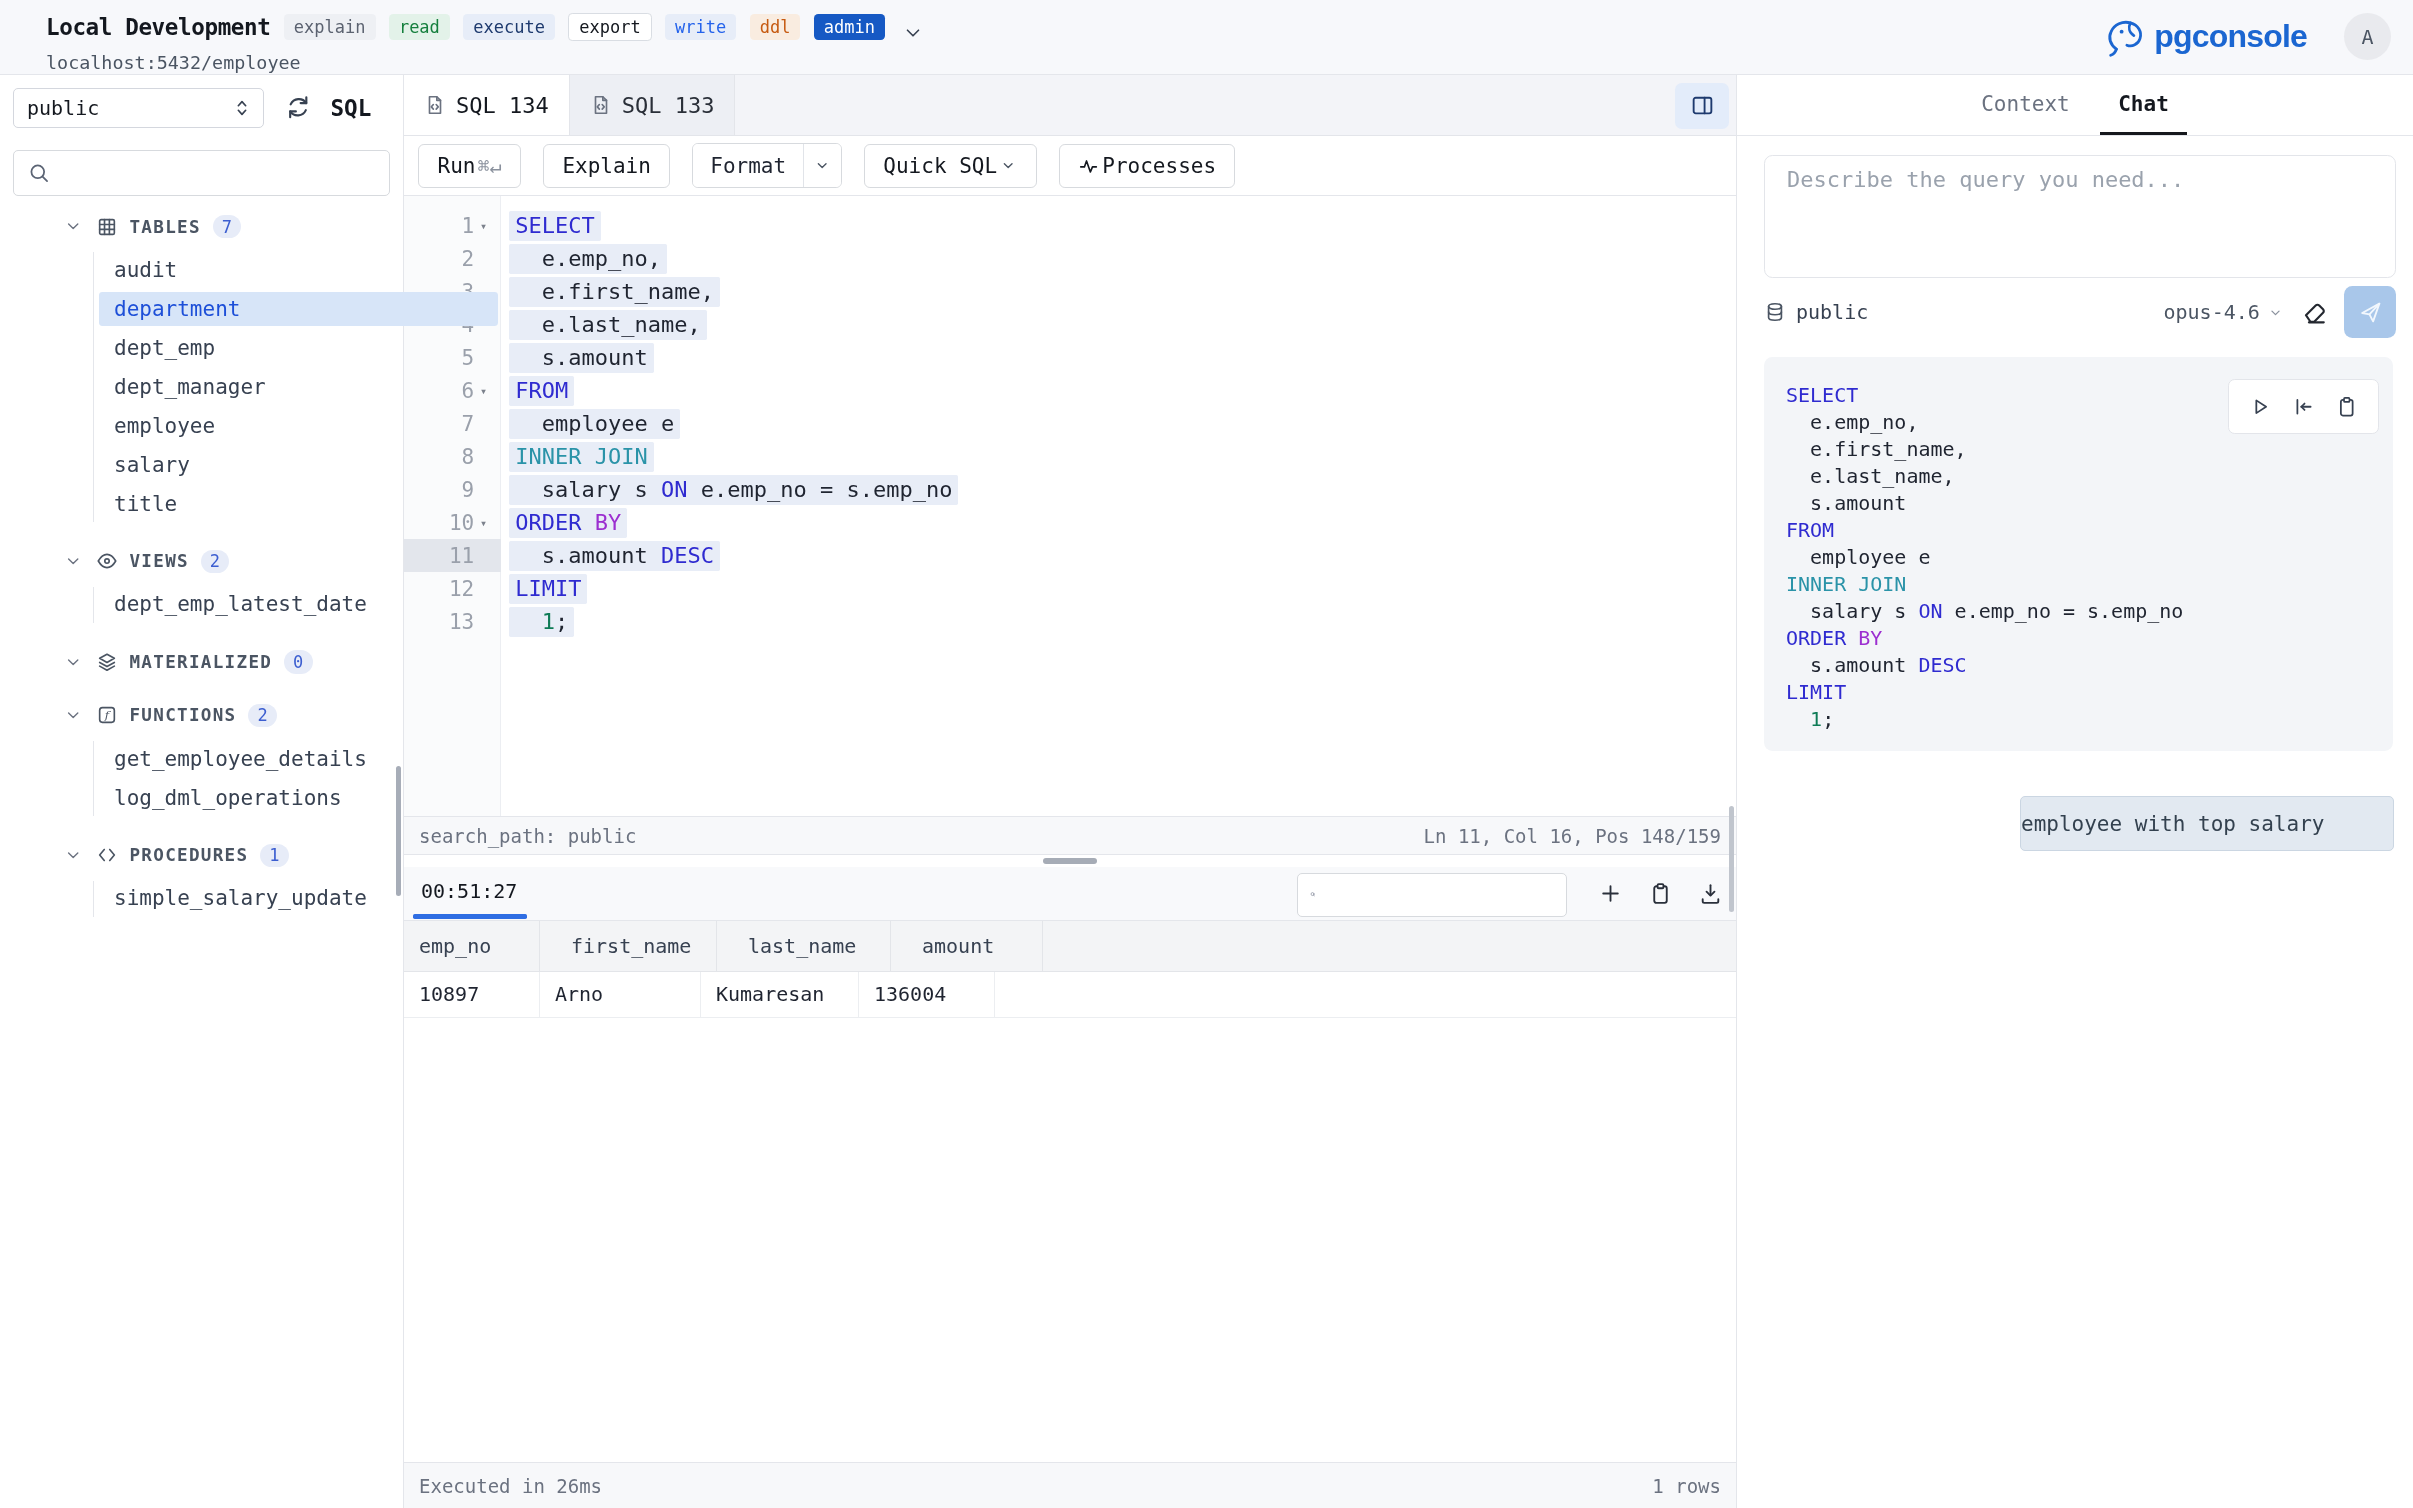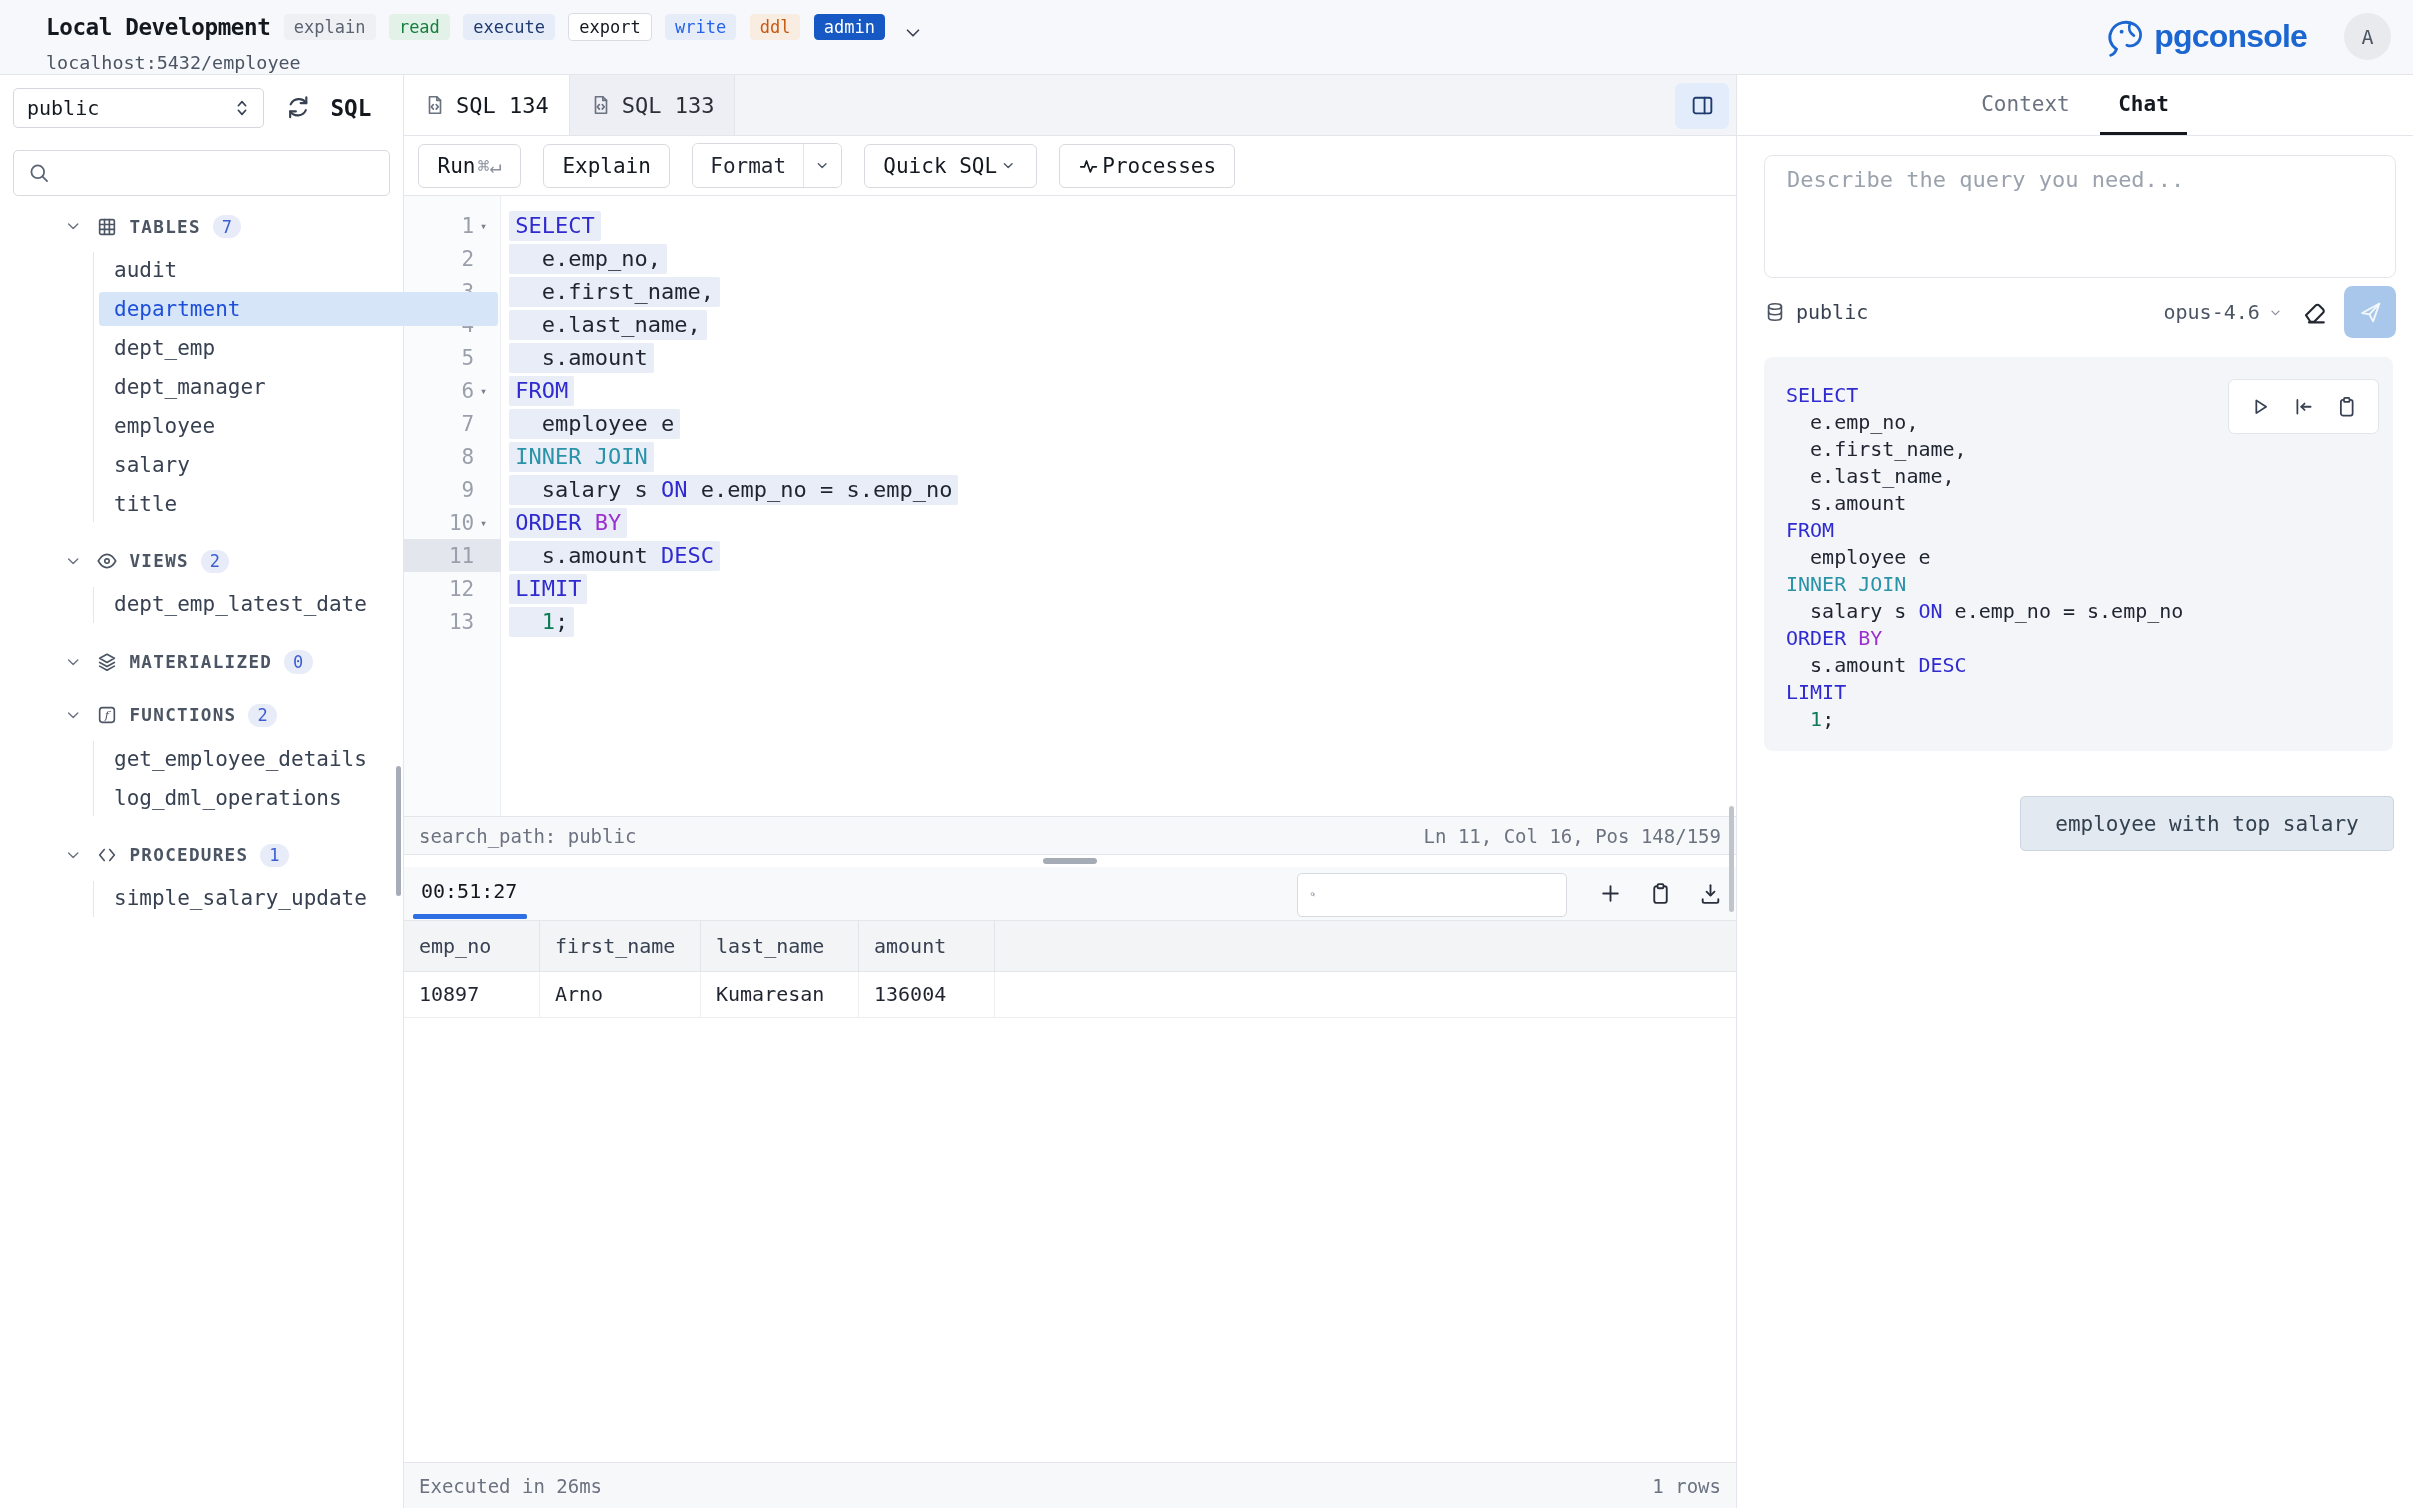--- a/index.html
+++ b/index.html
@@ -117,21 +117,21 @@
   .timer { position:relative; margin-left:17px; font-size:20px; color:#14181f; padding-bottom:3.4px; }
   .timer::after { content:""; position:absolute; left:-8.4px; right:-10px; bottom:-11.7px; height:4.2px; background:#2f6ee3; border-radius:1.7px; }
   .res-search { position:absolute; left:893px; top:5.9px; width:270px; height:44px;
     background:#fff; border:0.8px solid #d7dade; border-radius:5px; display:flex; align-items:center; }
   .res-search svg { margin-left:11.7px; color:#3e4a63; }
   .res-search input { border:none; outline:none; flex:1; height:100%; background:transparent; font-family:inherit; font-size:18.4px; padding:0 8.4px; }
   .res-icons { position:absolute; right:13.4px; top:0; height:54px; display:flex; align-items:center; gap:25px; color:#2a303b; }
   .res-icons .icon-btn { color:#2a303b; }
 
   .rtable { flex:1; display:flex; flex-direction:column; background:#fff; overflow:hidden; }
-  .thead { height:51px; background:#f3f4f6; border-bottom:0.8px solid #e3e5e9; display:flex; font-size:20px; color:#374151; }
+  .thead { height:51px; background:#f3f4f6; border-bottom:0.8px solid #e3e5e9; display:flex; font-size:20px; color:#374151;gap:16px; }
   .trow { height:46px; background:#fff; border-bottom:0.8px solid #eceef1; display:flex; font-size:20px; color:#1f2430; }
   .cell { display:flex; align-items:center; padding-left:15px; border-right:0.8px solid #e3e5e9; }
   .trow .cell { border-right:0.8px solid #eceef1; }
   .c0 { width:136px; } .c1 { width:161px; } .c2 { width:158px; } .c3 { width:136px; }
   .cfill { flex:1; border-right:none !important; }
   .res-footer { height:46px; background:#f7f8fa; border-top:0.8px solid #e4e6eb;
     display:flex; align-items:center; justify-content:space-between; padding:0 15px;
     font-size:19px; color:#6b7280; flex:none; }
   .ed-thumb { position:absolute; right:2.5px; top:731px; width:5px; height:106px; background:#c0c5cd; border-radius:2.5px; z-index:5; }
 
@@ -156,21 +156,21 @@
     display:flex; align-items:center; justify-content:center; color:#f2f7fd; cursor:pointer; }
   .code-card { position:absolute; left:27px; top:282px; width:629px; height:394px;
     background:#f3f5f8; border-radius:8.4px; padding:24px 0 0 22px; }
   .code-card .code-row { height:27px; font-size:20px; }
   .code-card .ctext { margin-left:0; padding:0; }
   .card-tools { position:absolute; right:14.2px; top:22px; width:151px; height:55px;
     background:#fff; border:0.8px solid #e3e5ea; border-radius:6.7px;
     display:flex; align-items:center; justify-content:space-evenly; color:#23272f; }
   .bubble { position:absolute; left:283px; top:721px; width:374px; height:55px;
     background:#e2e9f1; border:0.8px solid #cbd6e2; border-radius:5px;
-    display:flex; align-items:center; justify-content:center;
+    display:flex; align-items:center; 
     font-size:21px; color:#33414f; }
 </style>
 </head>
 <body>
 
 <div id="app">
 
   <header>
     <div class="hdr-left">
       <div class="hdr-titlerow">

